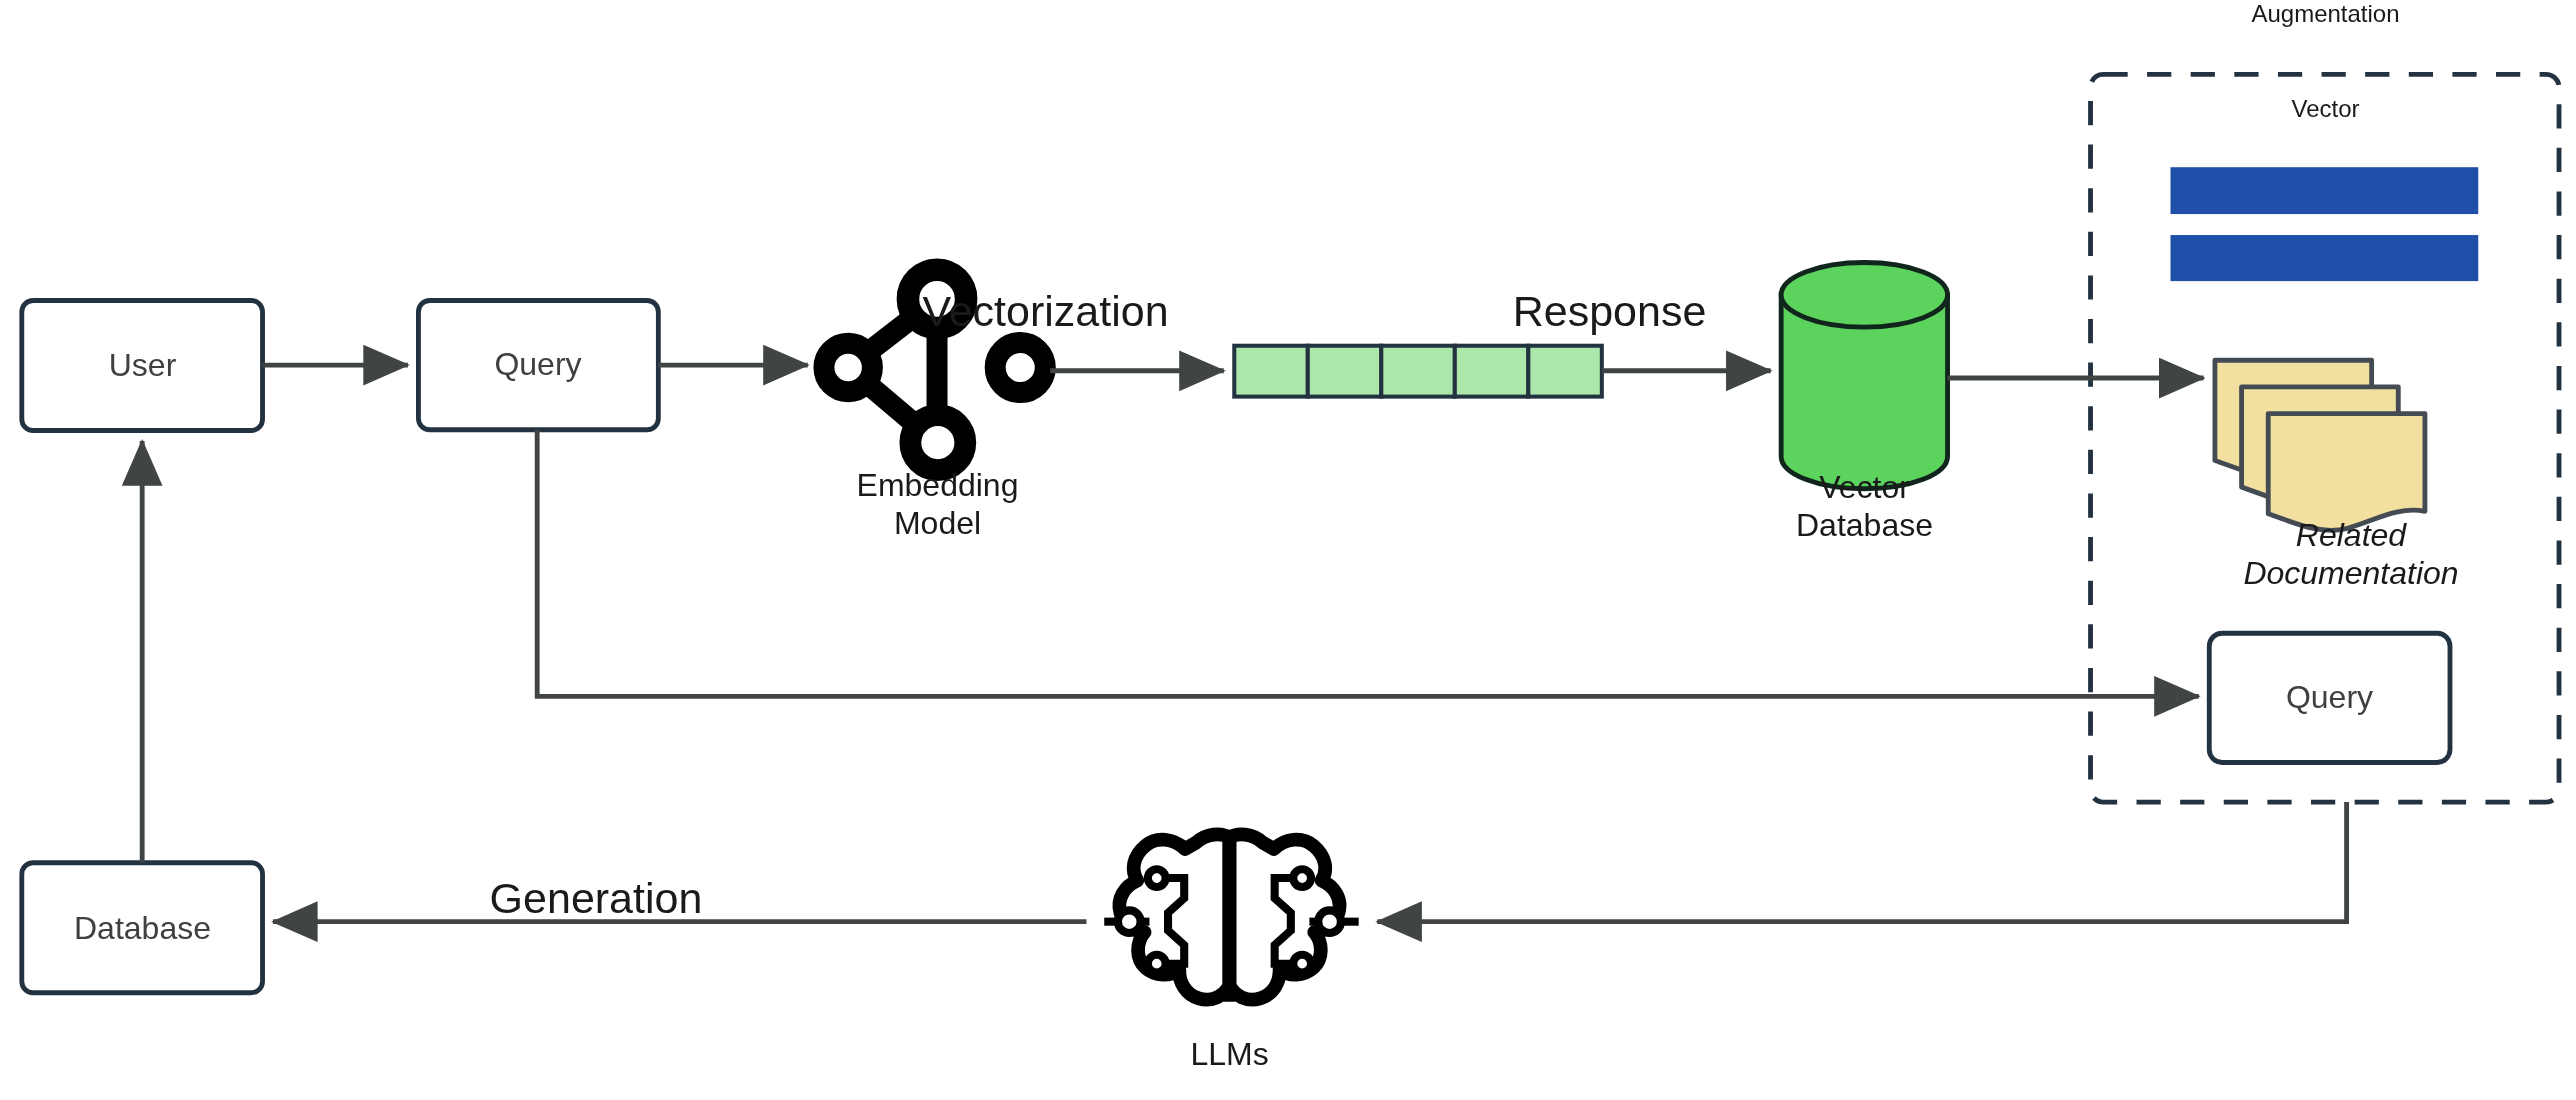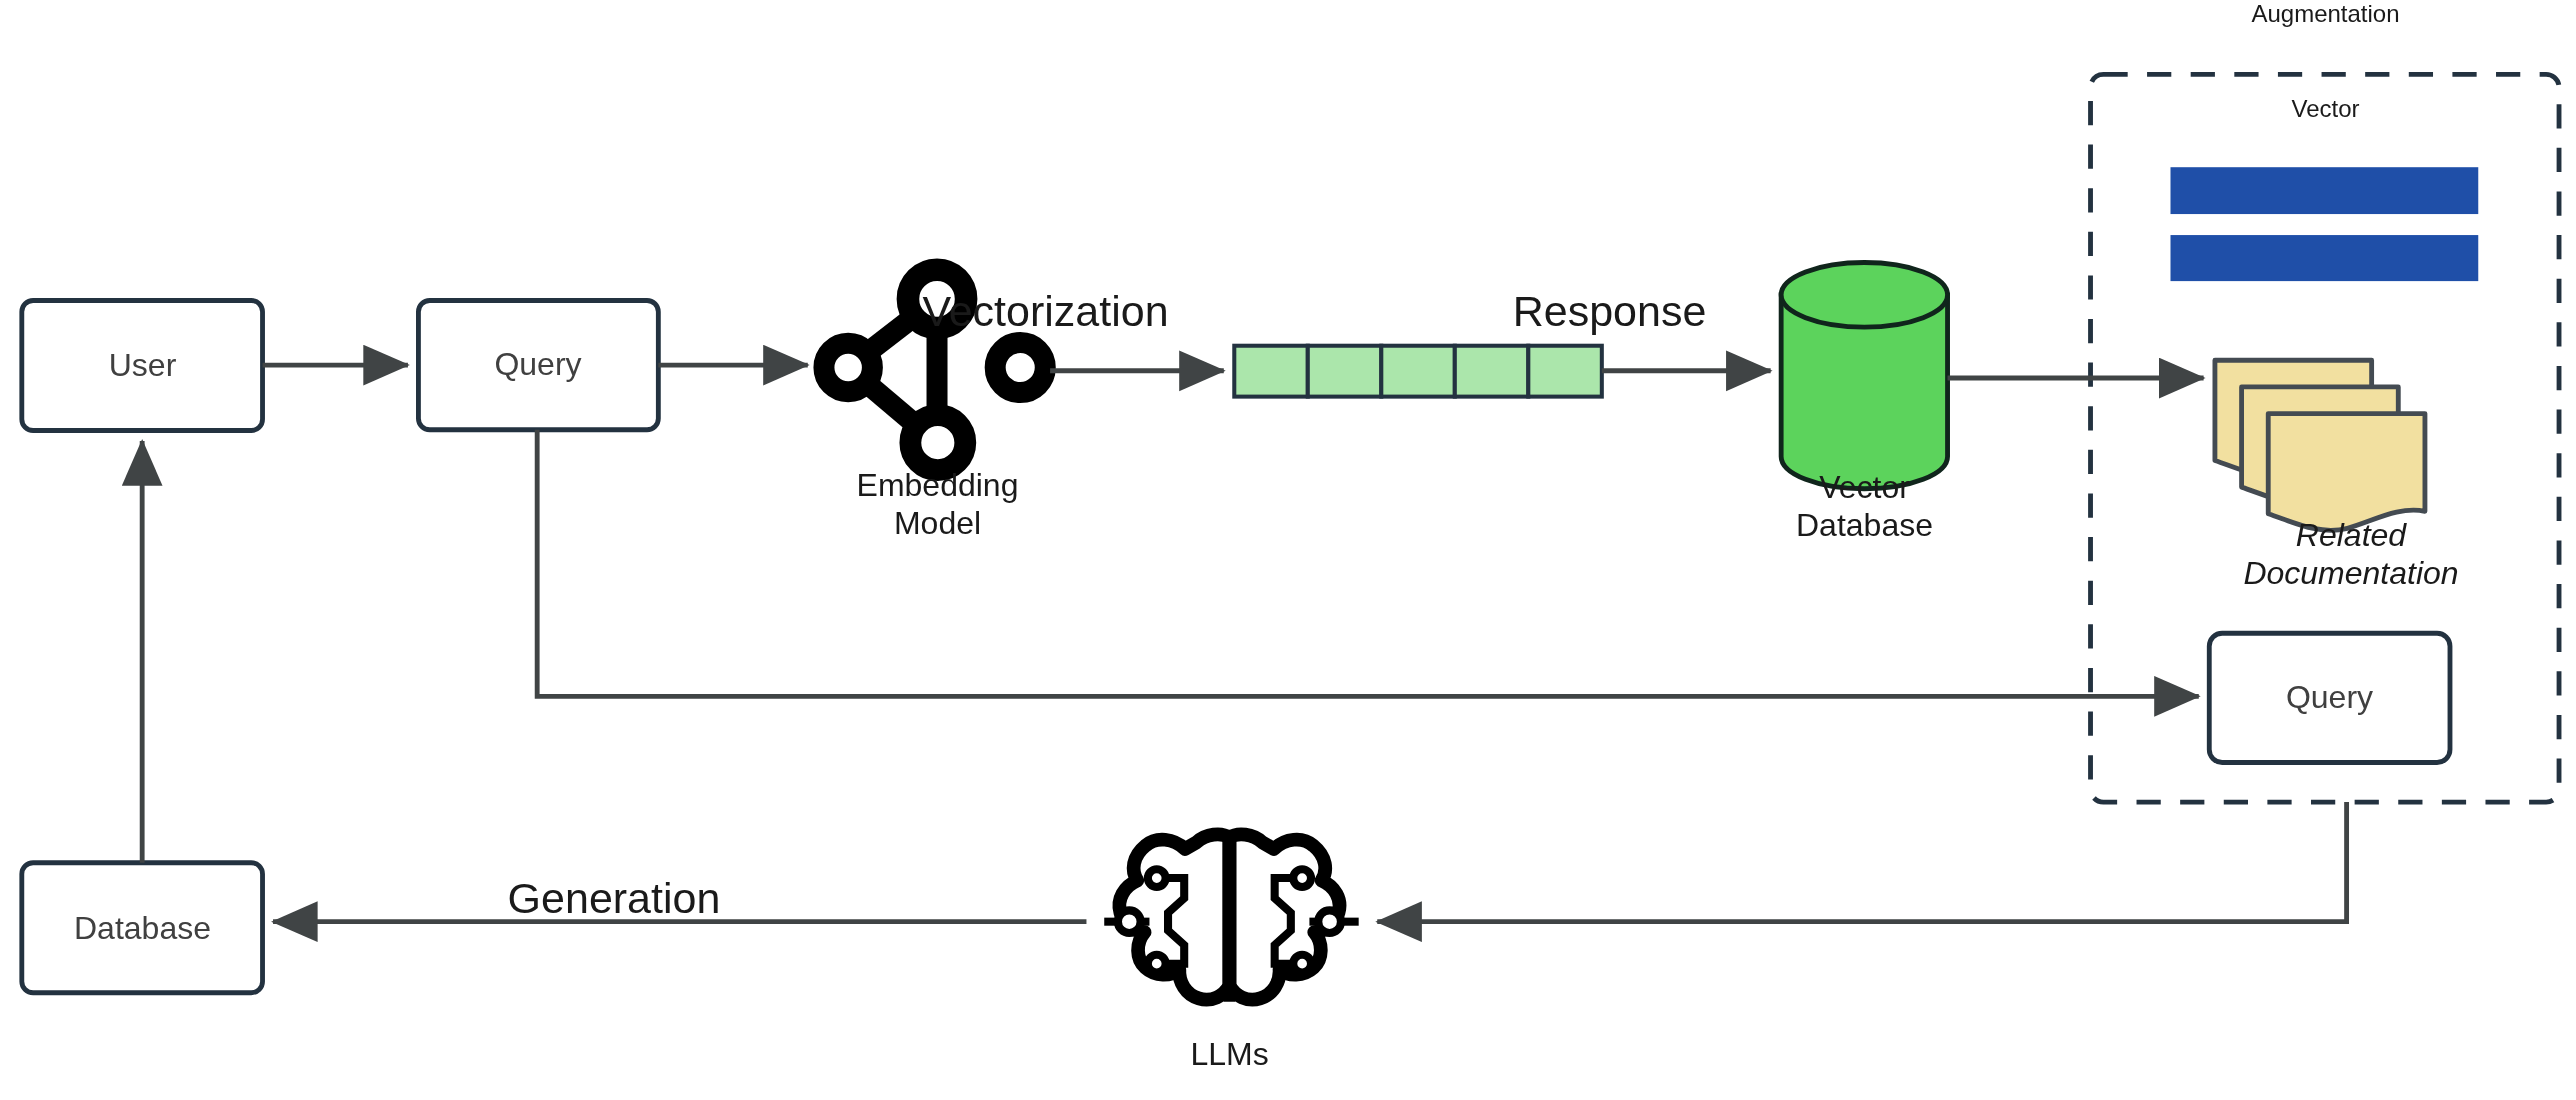--- a/index.html
+++ b/index.html
@@ -199,20 +199,20 @@
 
   <div class="node-label" style="left:2141px; top:517px; width:420px;font-style:italic;">Related
 Documentation</div>
 
   <div class="node-label" style="left:1068px; top:1036px; width:323px;">LLMs</div>
 
   <div class="edge-label" style="left:864px; top:287px; width:363px;">Vectorization</div>
 
   <div class="edge-label" style="left:1448px; top:287px; width:323px;">Response</div>
 
-  <div class="edge-label" style="left:412px; top:874px; width:404px;">Generation</div>
+  <div class="edge-label" style="left:394px; top:874px; width:404px;">Generation</div>
 
   <div class="group-title" style="left:2091px; top:0px; width:469px;">Augmentation</div>
 
   <div class="group-title" style="left:2091px; top:95px; width:469px;">Vector</div>
 
 </div>
 
 
 </body></html>

